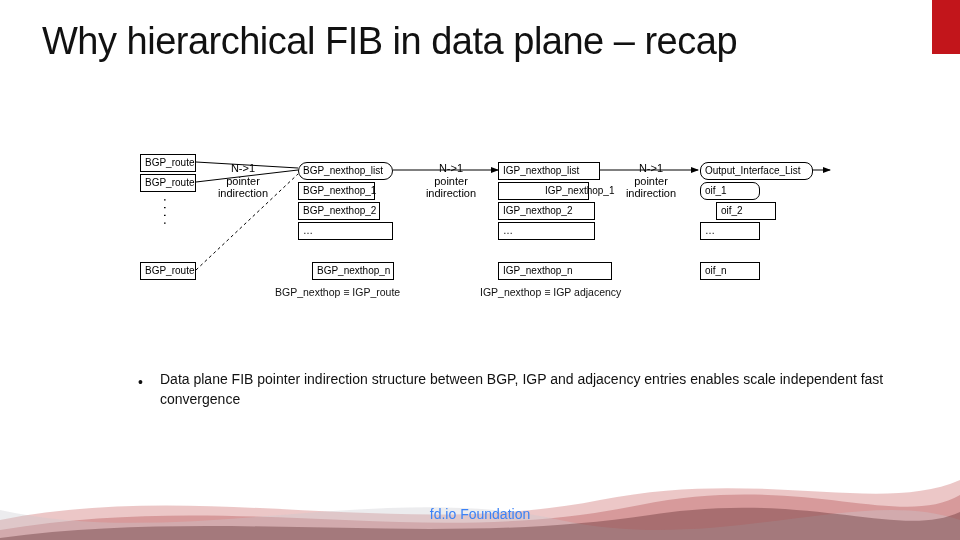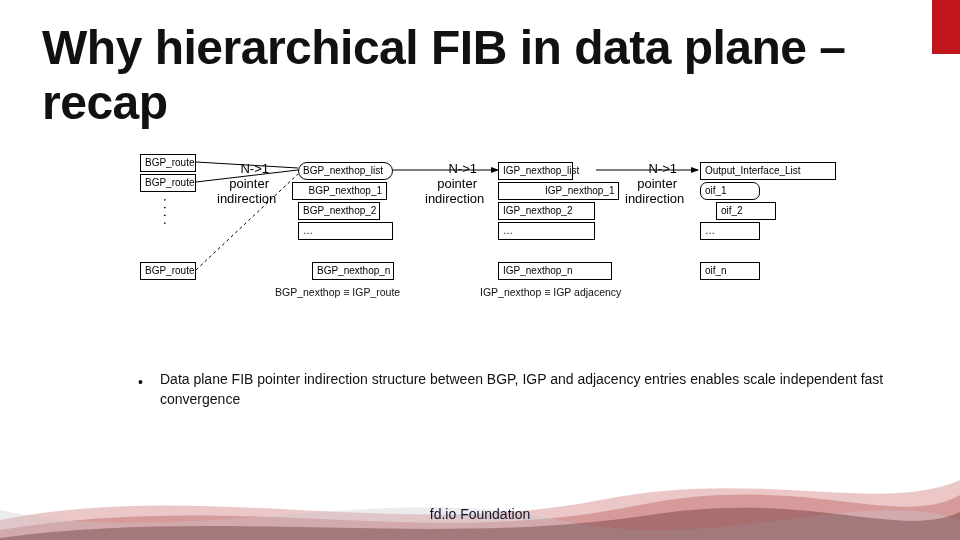--- a/index.html
+++ b/index.html
@@ -1,27 +1,27 @@
 <!DOCTYPE html>
 <html><head>
 <meta charset="utf-8">
 <style>
   * { box-sizing: border-box; margin: 0; padding: 0; }
   html, body { width: 960px; height: 540px; font-family: Arial, Helvetica, sans-serif; background: #fff; overflow: hidden; }
   .slide { position: relative; width: 960px; height: 540px; }
   .topbar { position: absolute; right: 0; top: 0; width: 28px; height: 54px; background: #c2151b; }
-  .title { position: absolute; left: 42px; top: 20px; font-size: 48px; font-weight: 700; color: #111; letter-spacing: -0.5px; }
+  .title { position: absolute; left: 42px; top: 20px; font-size: 38px; font-weight: 400; color: #111; letter-spacing: -0.5px; }
   .diagram { position: absolute; left: 0; top: 140px; width: 960px; height: 200px; }
   .node { position: absolute; border: 1px solid #000; background: #fff; font-size: 10px; padding: 2px 4px; line-height: 1.2; }
   .svglayer { position: absolute; left: 0; top: 0; width: 960px; height: 200px; pointer-events: none; }
-  .indir { position: absolute; font-size: 13px; line-height: 1.15; text-align: right; }
+  .indir { position: absolute; font-size: 11px; line-height: 1.15; text-align: center; }
   .caption { position: absolute; font-size: 10.5px; color: #111; }
   .bullet { position: absolute; left: 160px; top: 370px; width: 740px; font-size: 14px; color: #111; line-height: 1.4; }
   .bullet .dot { position: absolute; left: -22px; top: 3px; font-size: 14px; }
-  .footer { position: absolute; left: 0; bottom: 18px; width: 960px; text-align: center; font-size: 14px; color: #0f172a; }
+  .footer { position: absolute; left: 0; bottom: 18px; width: 960px; text-align: center; font-size: 14px; color: #3b82f6; }
   .vdots { position: absolute; font-size: 14px; line-height: 0.35; letter-spacing: 0; color: #000; writing-mode: vertical-rl; }
   .swoosh { position: absolute; left: 0; bottom: 0; width: 960px; height: 120px; pointer-events: none; }
 </style>
 </head>
 <body>
 
 <div class="slide">
   <div class="topbar"></div>
   <div class="title">Why hierarchical FIB in data plane – recap</div>
 
@@ -46,46 +46,46 @@
     <div class="vdots" style="left:166px; top:58px;">. . . .</div>
     <div class="node" style="left:140px; top:122px; width:56px;">BGP_route</div>
 
     <div class="indir" style="left:217px; top:22px; width:52px;">
       <div>N-&gt;1</div>
       <div>pointer</div>
       <div>indirection</div>
     </div>
 
     <div class="node" style="left:298px; top:22px; width:95px;border-radius:9px;">BGP_nexthop_list</div>
-    <div class="node" style="left:292px; top:42px; width:95px;text-align:right;">BGP_nexthop_1</div>
+    <div class="node" style="left:298px; top:42px; width:77px;">BGP_nexthop_1</div>
     <div class="node" style="left:298px; top:62px; width:82px;">BGP_nexthop_2</div>
     <div class="node" style="left:298px; top:82px; width:95px;">…</div>
     <div class="node" style="left:312px; top:122px; width:82px;">BGP_nexthop_n</div>
     <div class="caption" style="left:275px; top:146px;">BGP_nexthop ≡ IGP_route</div>
 
     <div class="indir" style="left:425px; top:22px; width:52px;">
       <div>N-&gt;1</div>
       <div>pointer</div>
       <div>indirection</div>
     </div>
 
-    <div class="node" style="left:498px; top:22px; width:75px;">IGP_nexthop_list</div>
-    <div class="node" style="left:498px; top:42px; width:121px;padding-left:46px;">IGP_nexthop_1</div>
+    <div class="node" style="left:498px; top:22px; width:102px;">IGP_nexthop_list</div>
+    <div class="node" style="left:498px; top:42px; width:91px;padding-left:46px;">IGP_nexthop_1</div>
     <div class="node" style="left:498px; top:62px; width:97px;">IGP_nexthop_2</div>
     <div class="node" style="left:498px; top:82px; width:97px;">…</div>
     <div class="node" style="left:498px; top:122px; width:114px;">IGP_nexthop_n</div>
     <div class="caption" style="left:480px; top:146px;">IGP_nexthop ≡ IGP adjacency</div>
 
     <div class="indir" style="left:625px; top:22px; width:52px;">
       <div>N-&gt;1</div>
       <div>pointer</div>
       <div>indirection</div>
     </div>
 
-    <div class="node" style="left:700px; top:22px; width:136px;">Output_Interface_List</div>
+    <div class="node" style="left:700px; top:22px; width:113px;border-radius:8px;">Output_Interface_List</div>
     <div class="node" style="left:700px; top:42px; width:60px;border-radius:7px;">oif_1</div>
     <div class="node" style="left:700px; top:62px; width:60px;margin-left:16px;">oif_2</div>
     <div class="node" style="left:700px; top:82px; width:60px;">…</div>
     <div class="node" style="left:700px; top:122px; width:60px;">oif_n</div>
   </div>
 
   <div class="bullet">
     <span class="dot">•</span>
     <span>Data plane FIB pointer indirection structure between BGP, IGP and adjacency entries enables scale independent fast convergence</span>
   </div>

